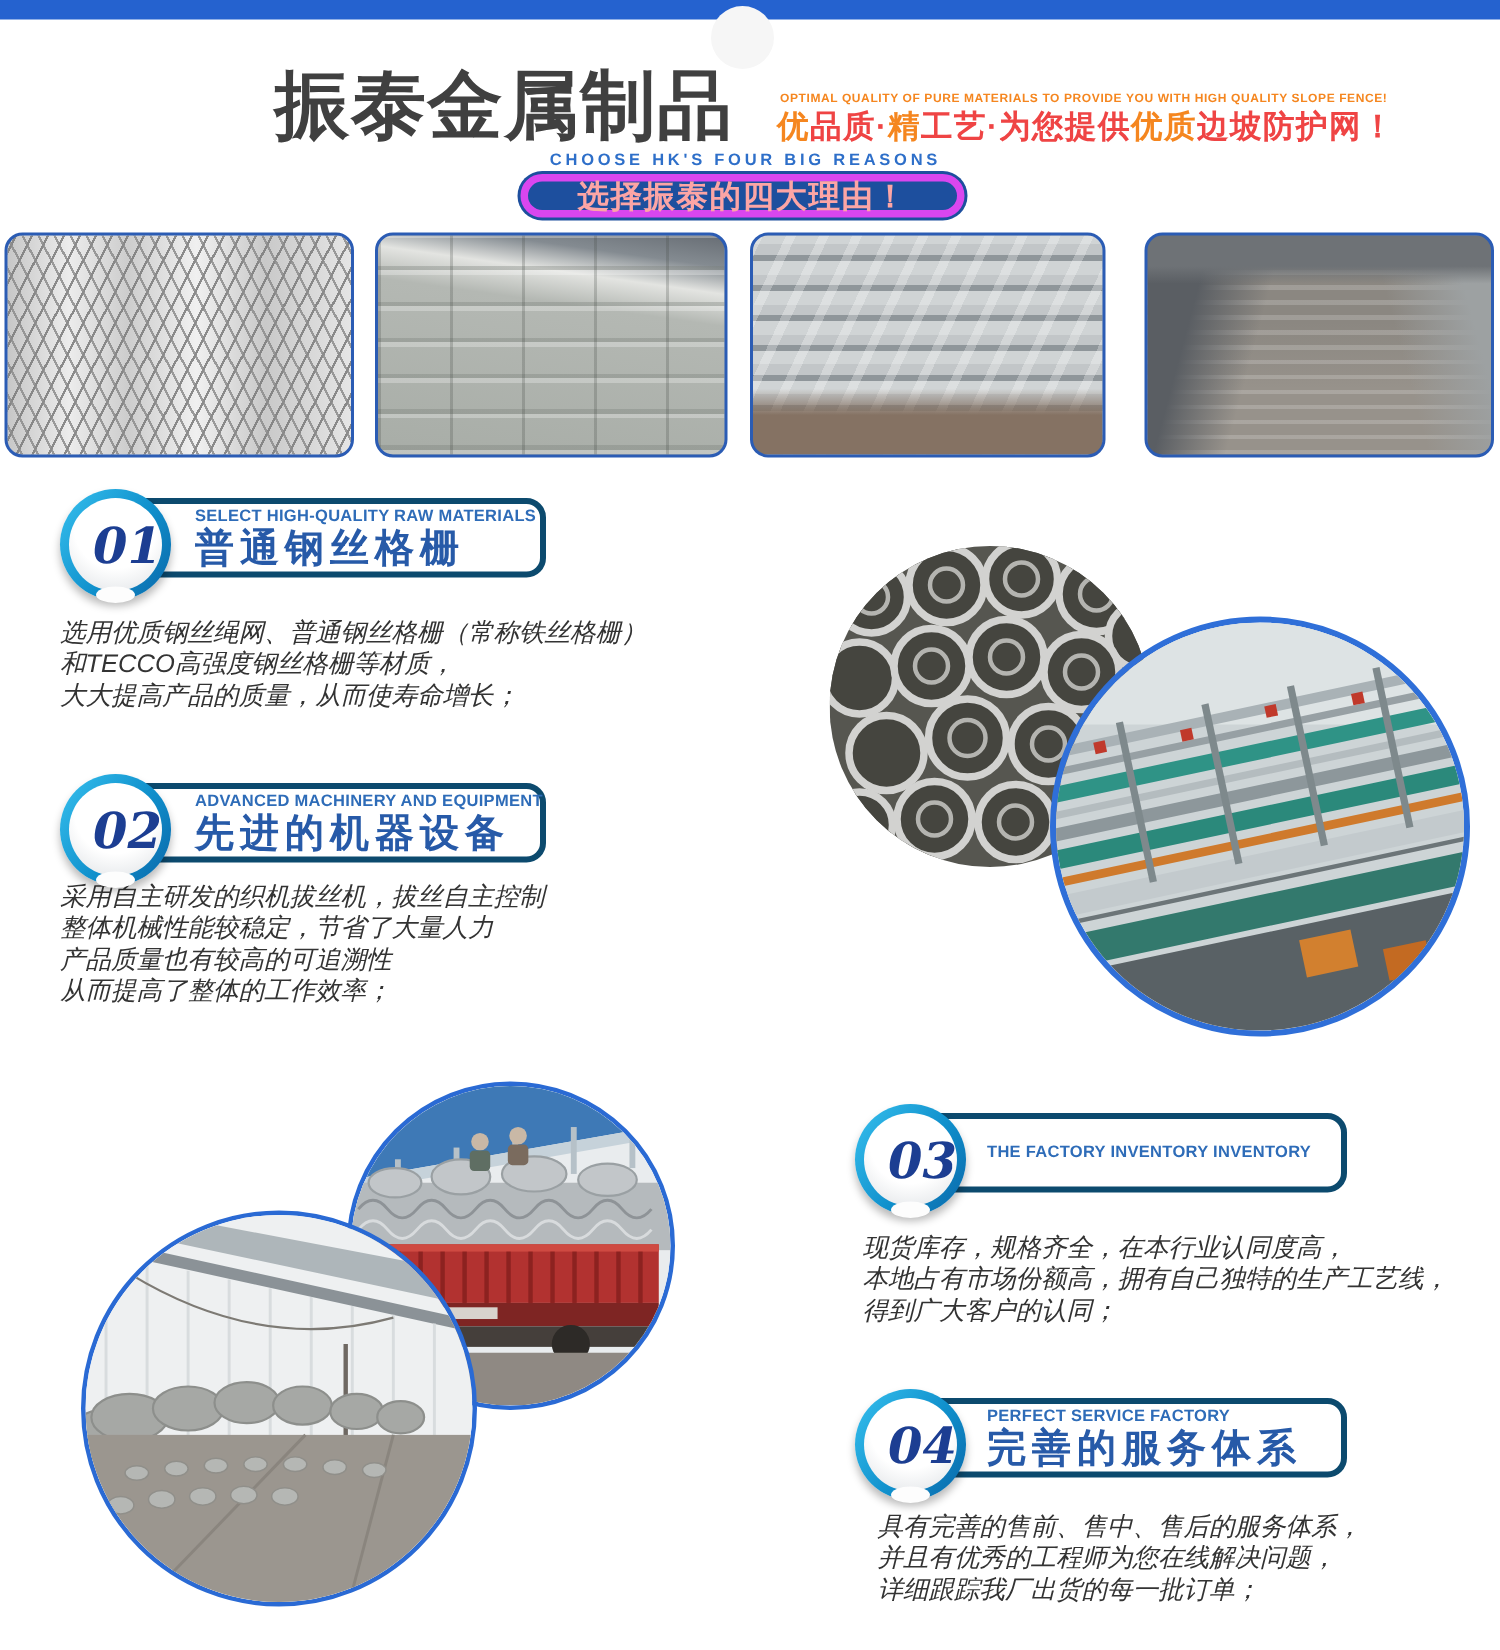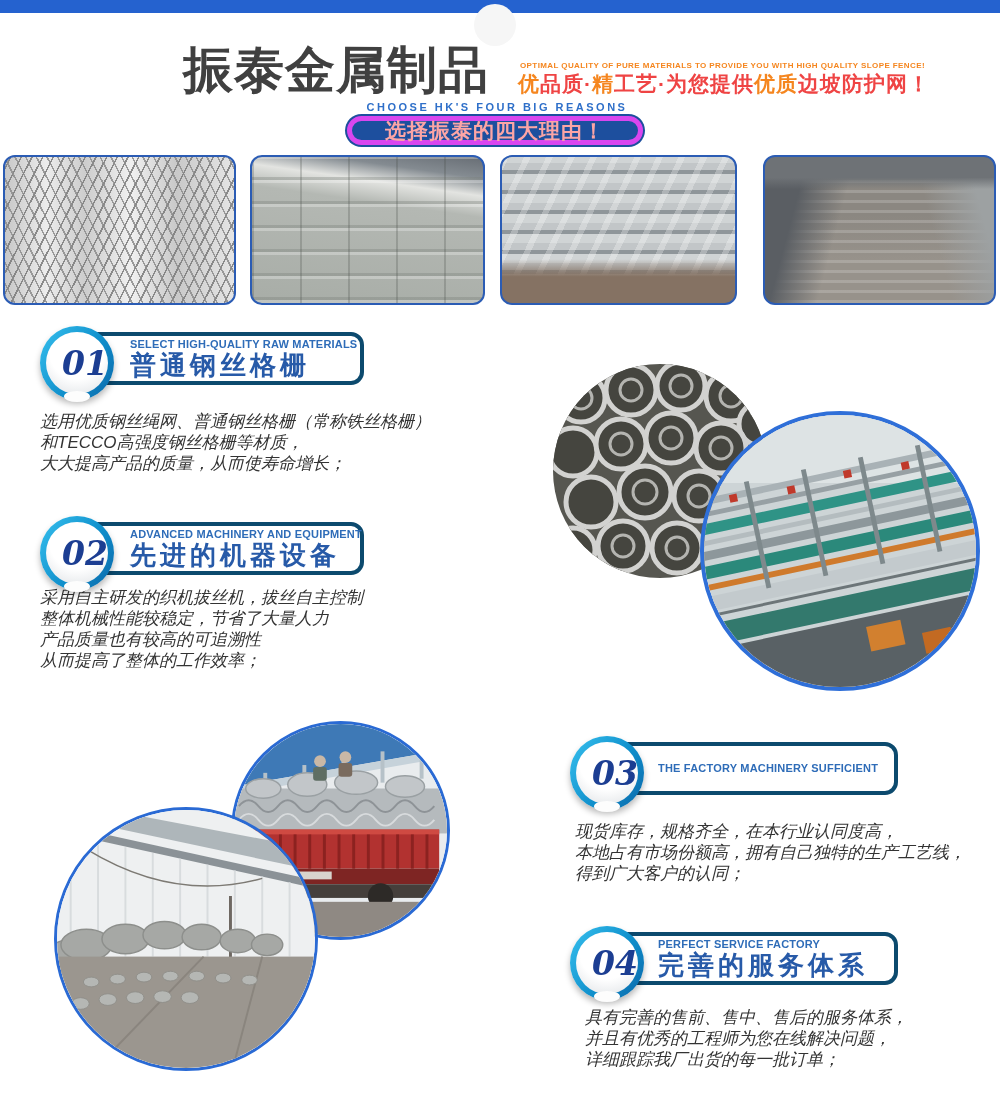--- a/index.html
+++ b/index.html
@@ -185,21 +185,21 @@
         <rect x="238" y="50" width="5" height="112" fill="#7e898c"></rect>
         <rect x="40" y="60" width="8" height="8" fill="#c0392b"></rect>
         <rect x="100" y="64" width="8" height="8" fill="#c0392b"></rect>
         <rect x="160" y="60" width="8" height="8" fill="#c0392b"></rect>
         <rect x="220" y="64" width="8" height="8" fill="#c0392b"></rect>
       </g>
     </svg>
   </div>
 
   <div class="pill" style="left:592px;top:742px;width:306px;">
-    <div class="pill-en">THE FACTORY MACHINERY SUFFICIENT</div>
+    <div class="pill-en">THE FACTORY INVENTORY INVENTORY</div>
   </div>
   <div class="badge" style="left:570px;top:736px;">
     <div class="badge-inner">
       <span class="badge-num">03</span>
     </div>
     <div class="badge-tab"></div>
   </div>
   <div class="para" style="left:575px;top:821px;">现货库存，规格齐全，在本行业认同度高，
 本地占有市场份额高，拥有自己独特的生产工艺线，
 得到广大客户的认同；</div>

